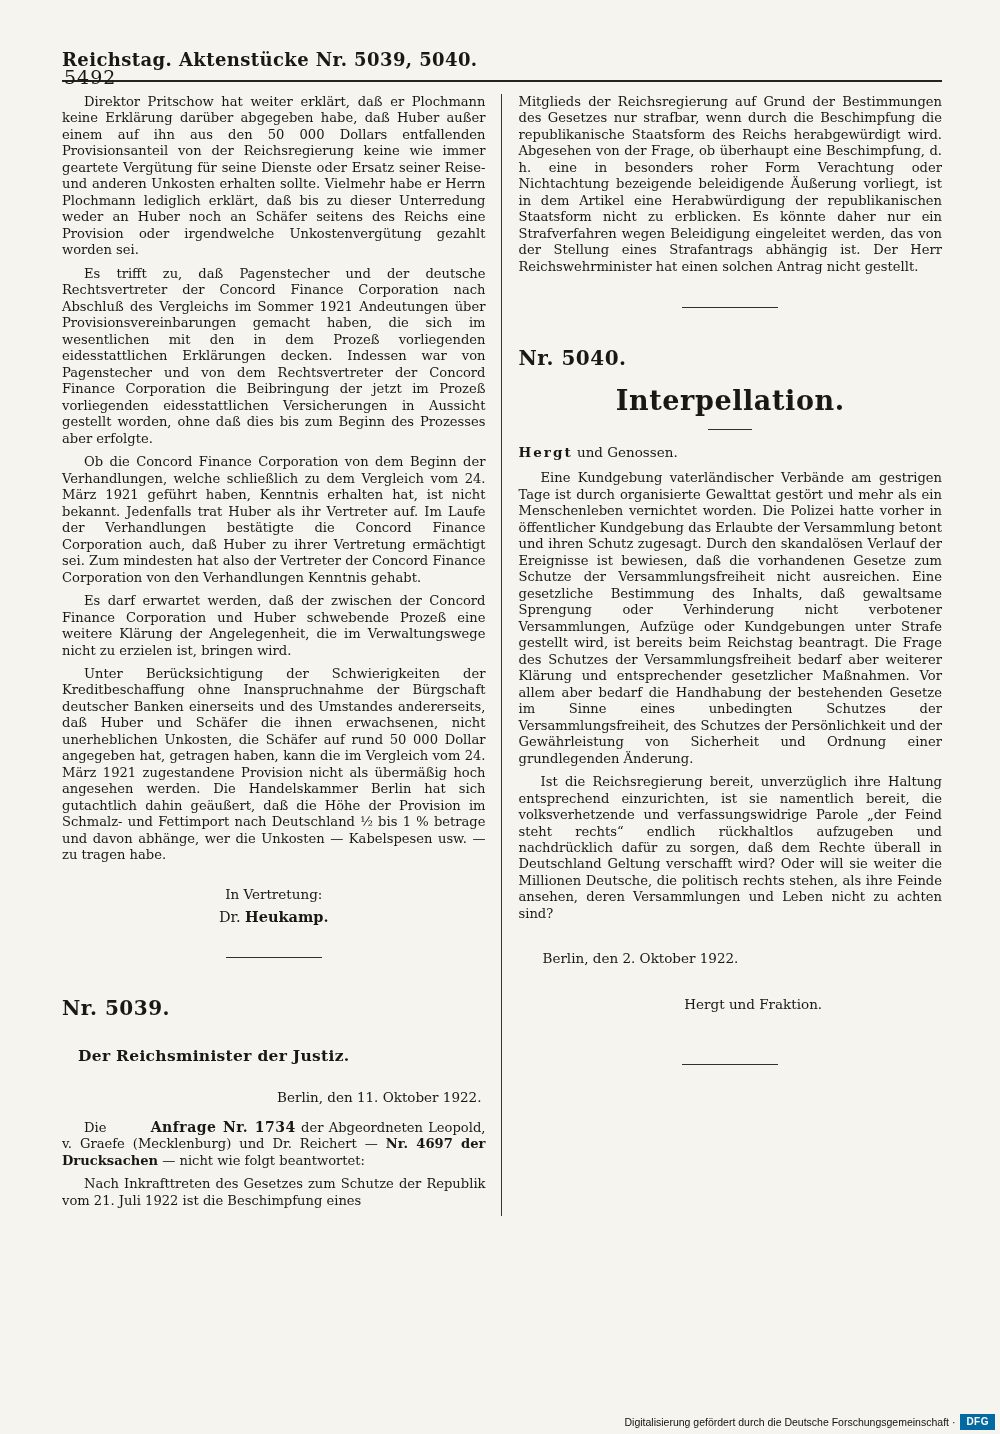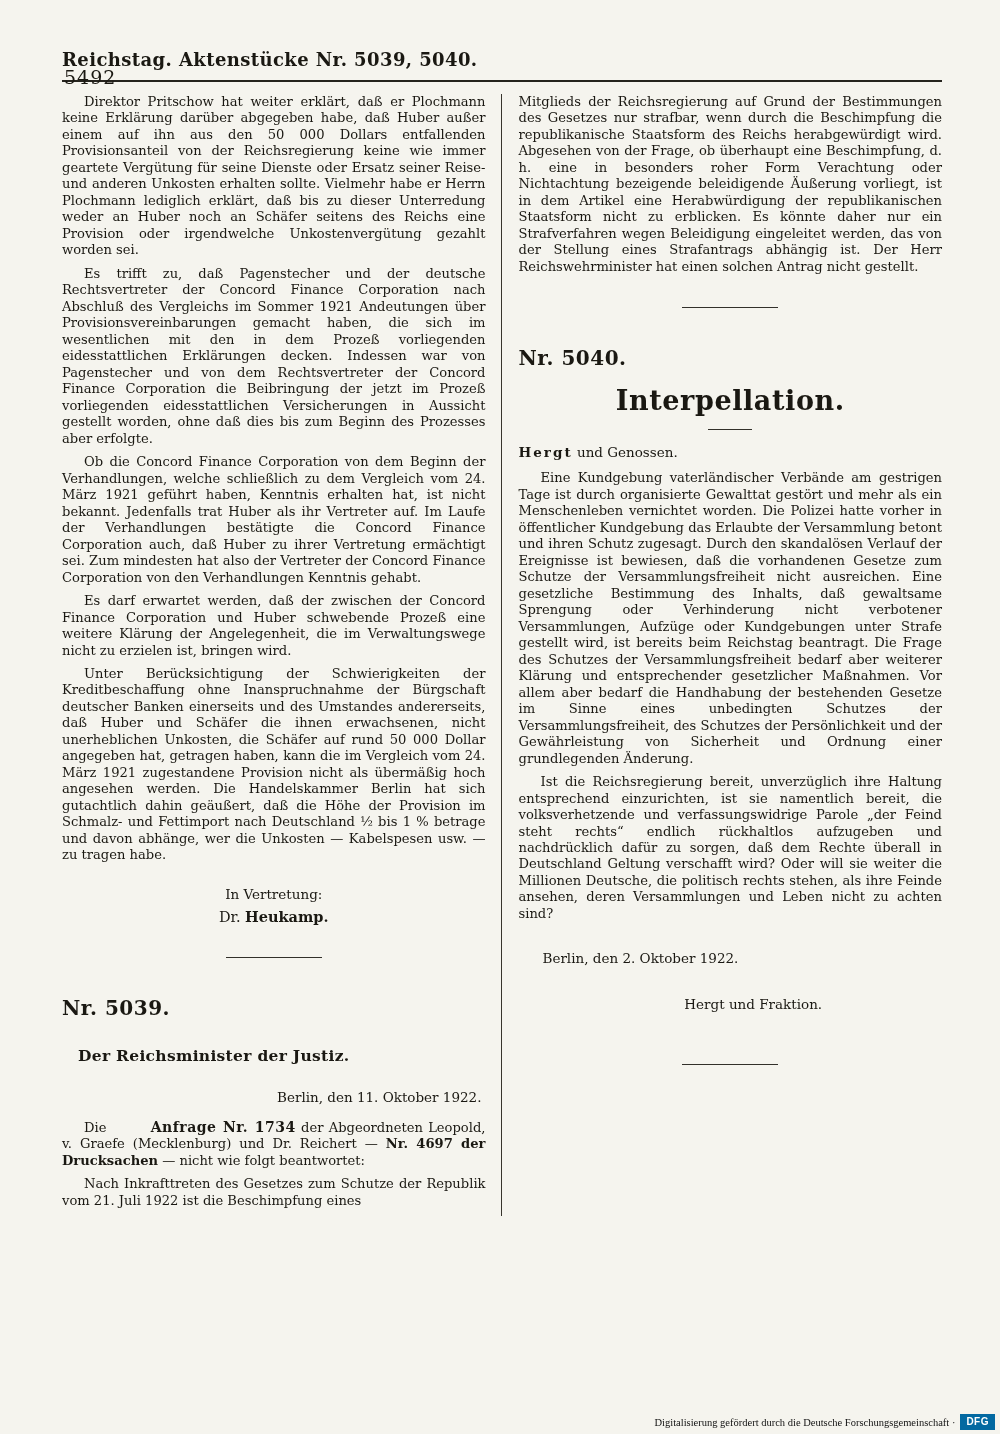--- a/index.html
+++ b/index.html
@@ -41,21 +41,21 @@
   h1.interpellation{text-align:center;font-size:27px;font-weight:bold;margin:15px 0 0;letter-spacing:.6px;}
 
   .dateline{font-size:13.5px;margin:24px 0 14px;}
   .dateline.right-align{text-align:right;padding-right:4px;}
   .dateline.left-indent{text-align:left;padding-left:24px;margin-top:28px;margin-bottom:0;}
 
   .authors{font-size:13.5px;margin:14px 0 10px;}
   .fraktion{text-align:center;font-size:13.5px;margin-top:30px;padding-left:46px;}
 
   .scan-footer{position:absolute;right:5px;bottom:4px;display:flex;align-items:center;gap:5px;}
-  .credit{font-family:Liberation Serif, serif;font-size:10.5px;color:#111;}
+  .credit{font-family:Liberation Sans, sans-serif;font-size:10.5px;color:#111;}
   .dfg-logo{display:inline-block;background:#0369a1;color:#ffffff;font-family:"Liberation Sans",sans-serif;font-weight:bold;font-size:10px;line-height:1;padding:3px 6px 3px;letter-spacing:.5px;}
 </style>
 </head>
 <body>
 
 <div class="page">
 
   <header class="page-header">
     <span class="page-number">5492</span>
     <span class="page-title">Reichstag.  Aktenstücke Nr. 5039, 5040.</span>

